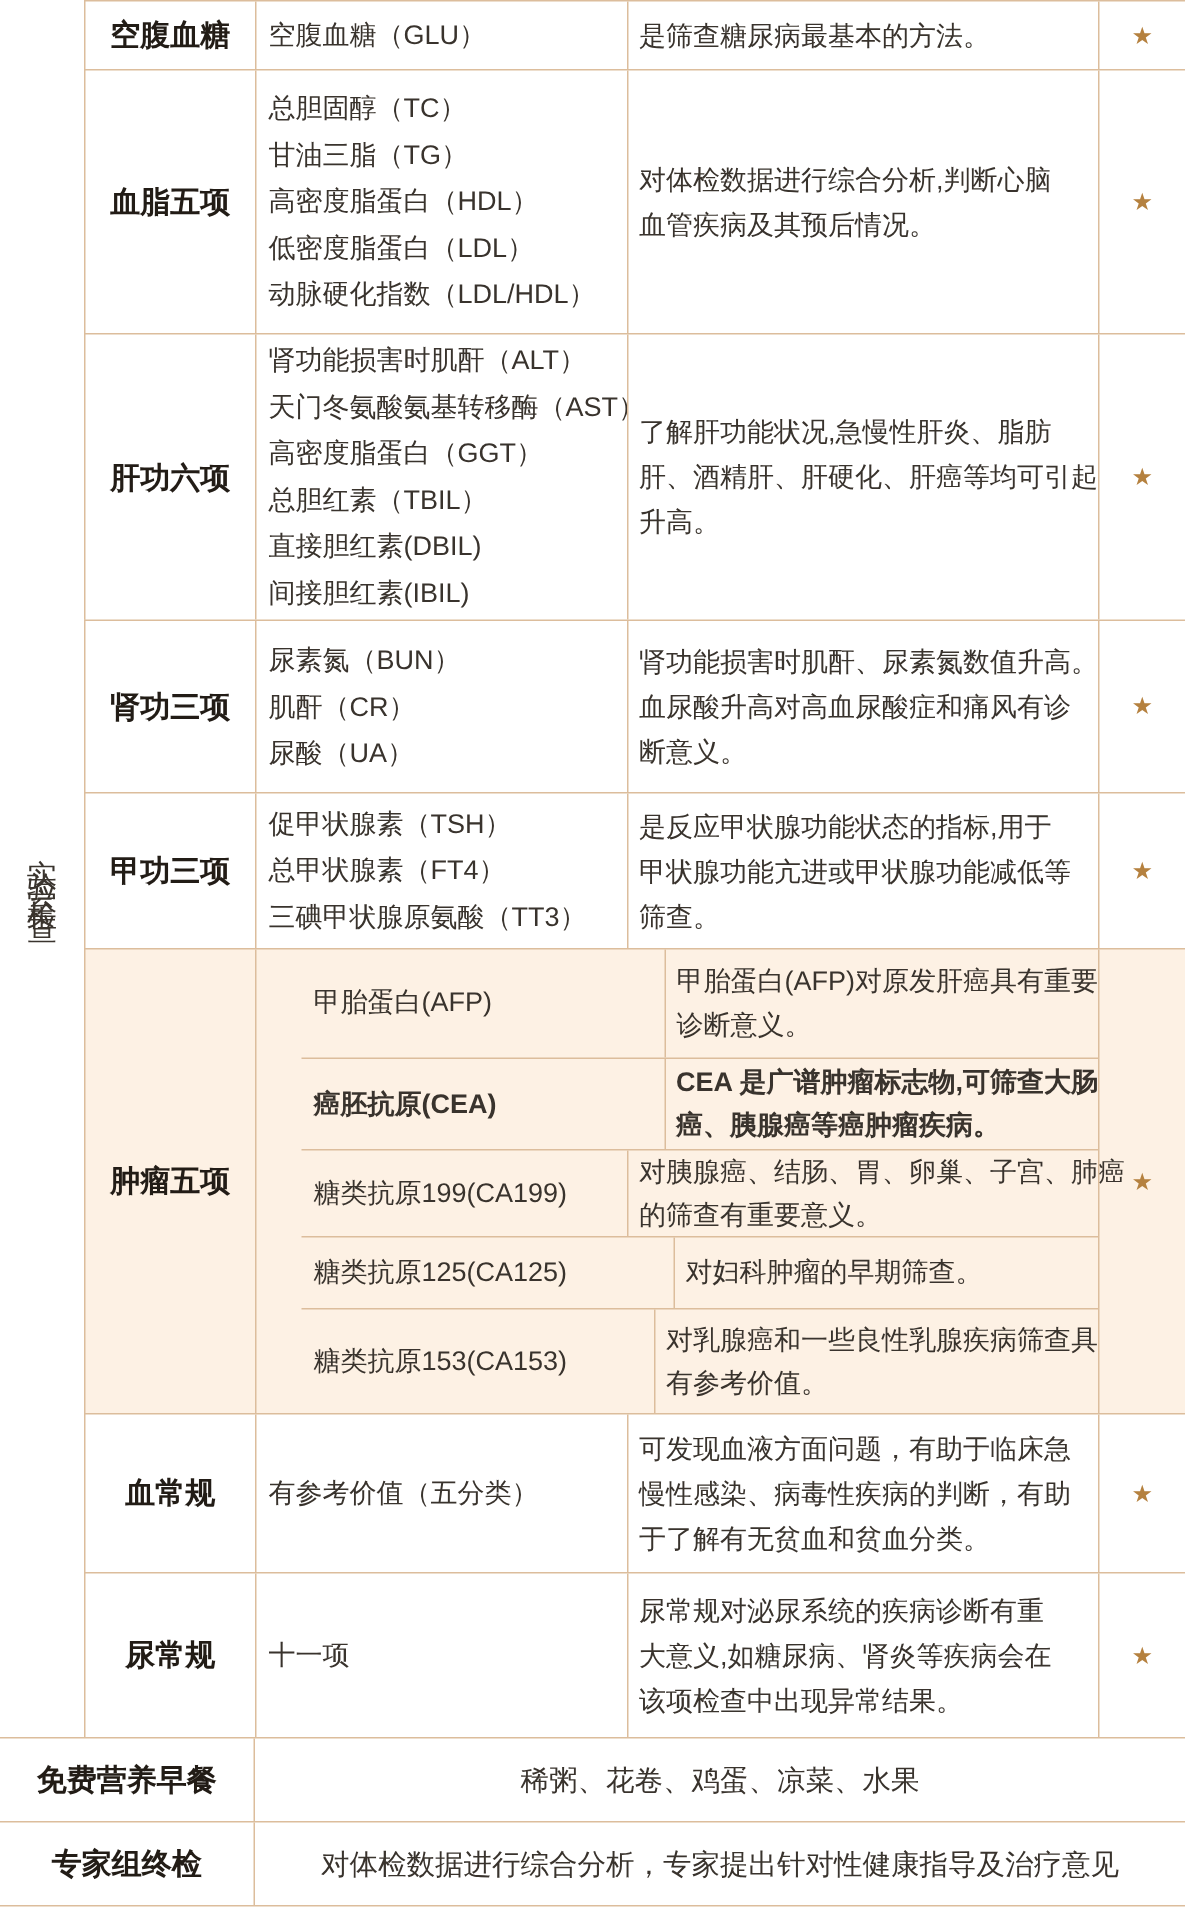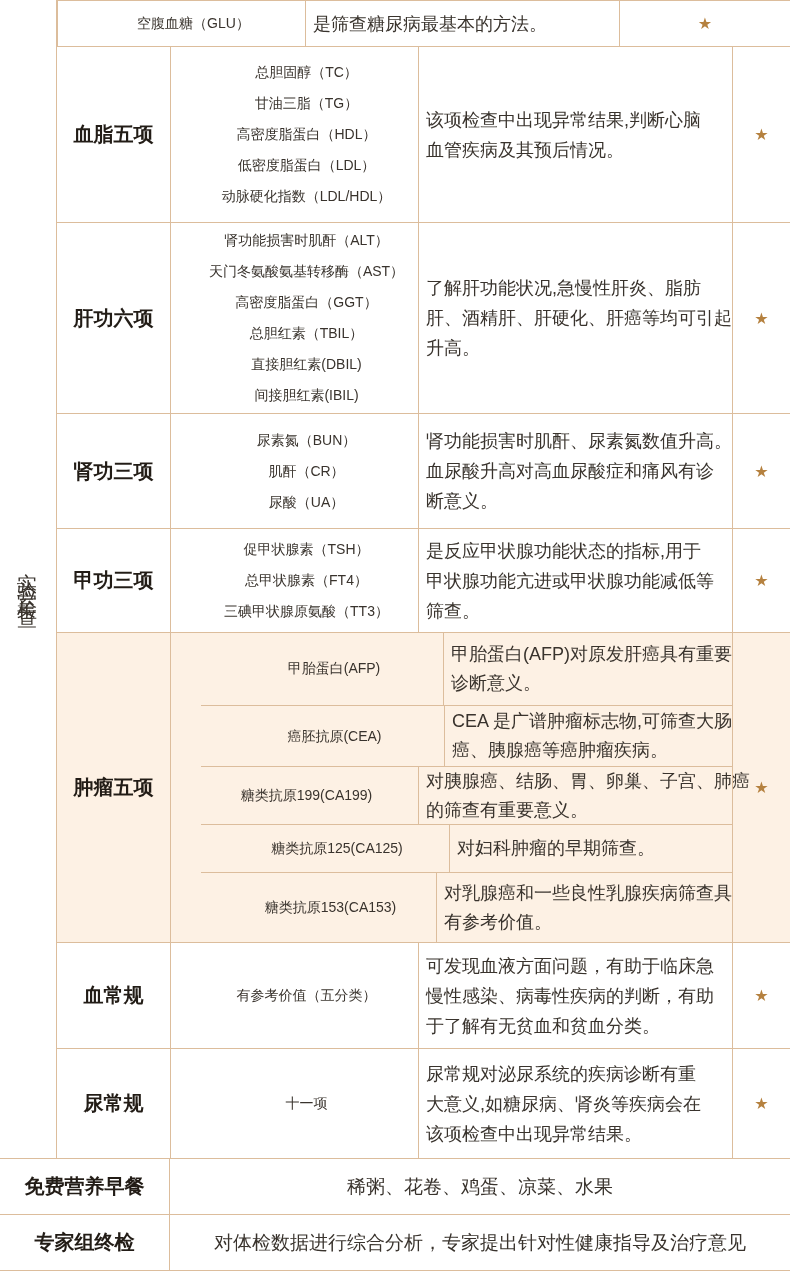--- a/index.html
+++ b/index.html
@@ -26,21 +26,21 @@
     border-left:1px solid #dcbd9c;
   }
   .cell{box-sizing:border-box;}
   .cat{
     width:113px;display:flex;align-items:center;justify-content:center;
     font-weight:bold;font-size:20px;color:#221c16;text-align:center;
   }
   .items{
     width:248px;border-left:1px solid #dcbd9c;
     display:flex;flex-direction:column;justify-content:center;
-    padding-left:24px;font-size:14px;line-height:31px;color:#39332d;text-align:center;
+    padding-left:8px;font-size:18px;line-height:31px;color:#39332d;
   }
   .desc{
     width:314px;border-left:1px solid #dcbd9c;
     display:flex;flex-direction:column;justify-content:center;
     padding-left:7px;font-size:18px;line-height:30px;color:#39332d;
   }
   .starcell{
     flex:1;border-left:1px solid #dcbd9c;
     display:flex;align-items:center;justify-content:center;
     color:#b5813f;font-size:16px;
@@ -76,20 +76,21 @@
   .bordered-bottom{border-bottom:1px solid #dcbd9c;justify-content:space-between;}
 </style>
 </head>
 <body>
 
 <div class="page">
 
   <div class="side-label">实验室检查</div>
 
   <div class="row" style="top:0;height:46px;">
+    <div class="cell cat">空腹血糖</div>
     <div class="cell items">
       <div class="line">空腹血糖（GLU）</div>
     </div>
     <div class="cell desc">
       <div class="line">是筛查糖尿病最基本的方法。</div>
     </div>
     <div class="cell starcell">
       <span>★</span>
     </div>
   </div>
@@ -97,21 +98,21 @@
   <div class="row" style="top:46px;height:176px;">
     <div class="cell cat">血脂五项</div>
     <div class="cell items">
       <div class="line">总胆固醇（TC）</div>
       <div class="line">甘油三脂（TG）</div>
       <div class="line">高密度脂蛋白（HDL）</div>
       <div class="line">低密度脂蛋白（LDL）</div>
       <div class="line">动脉硬化指数（LDL/HDL）</div>
     </div>
     <div class="cell desc">
-      <div class="line">该项检查中出现异常结果,判断心脑</div>
+      <div class="line">对体检数据进行综合分析,判断心脑</div>
       <div class="line">血管疾病及其预后情况。</div>
     </div>
     <div class="cell starcell">
       <span>★</span>
     </div>
   </div>
 
   <div class="row" style="top:222px;height:191px;">
     <div class="cell cat">肝功六项</div>
     <div class="cell items">
@@ -173,21 +174,21 @@
       <div class="subrow" style="height:72px;">
         <div class="cell items">
           <div class="line">甲胎蛋白(AFP)</div>
         </div>
         <div class="cell desc">
           <div class="line">甲胎蛋白(AFP)对原发肝癌具有重要</div>
           <div class="line">诊断意义。</div>
         </div>
       </div>
 
-      <div class="subrow" style="height:62px;">
+      <div class="subrow" style="height:62px;font-weight:bold;">
         <div class="cell items">
           <div class="line">癌胚抗原(CEA)</div>
         </div>
         <div class="cell desc">
           <div class="line">CEA 是广谱肿瘤标志物,可筛查大肠</div>
           <div class="line">癌、胰腺癌等癌肿瘤疾病。</div>
         </div>
       </div>
 
       <div class="subrow" style="height:58px;gap:30px;">

